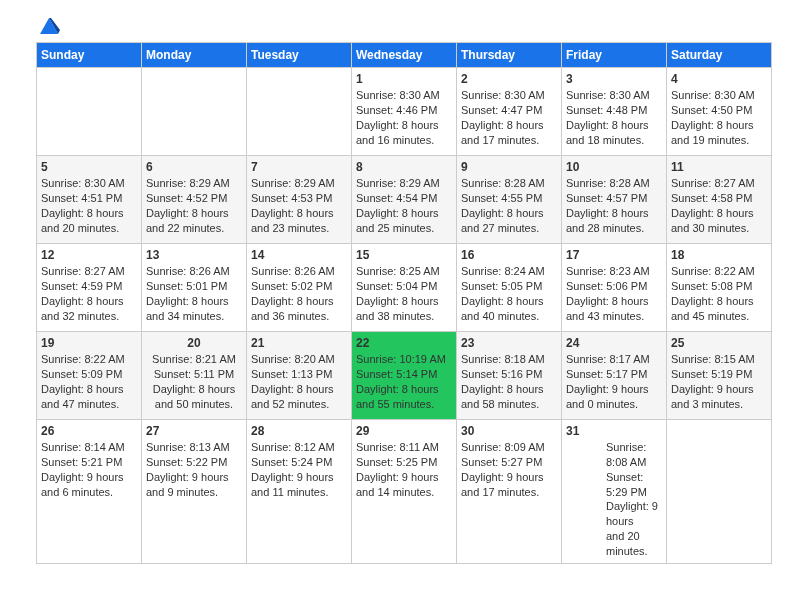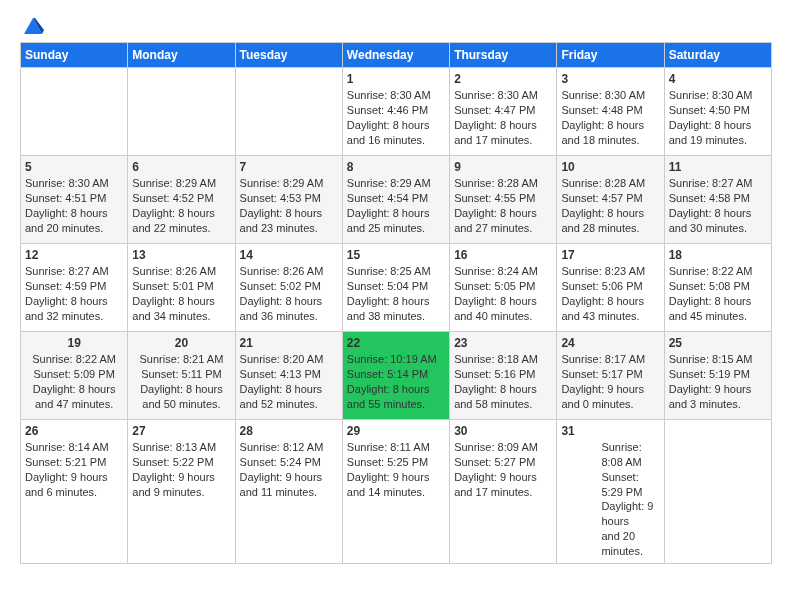--- a/index.html
+++ b/index.html
@@ -7,21 +7,21 @@
       font-family: Arial, sans-serif;
       background: #fff;
       width: 792px;
       height: 612px;
       overflow: hidden;
     }
     .page {
       width: 792px;
       height: 483px;
       background: #fff;
-      padding: 16px 20px 10px 20px;
+      padding: 16px 20px 10px 36px;
     }
     .header {
       display: flex;
       justify-content: space-between;
       align-items: flex-start;
       margin-bottom: 10px;
     }
     .title-block {
       text-align: right;
     }
@@ -249,38 +249,38 @@
           </td>
           <td>
             <span class="day-number">18</span>
             <div class="day-info" style="white-space: pre-line;">Sunrise: 8:22 AM
 Sunset: 5:08 PM
 Daylight: 8 hours
 and 45 minutes.</div>
           </td>
         </tr>
         <tr>
-          <td style="background: rgb(245, 245, 245); text-align: center;">
+          <td style="background: rgb(245, 245, 245);">
             <span class="day-number">19</span>
             <div class="day-info" style="white-space: pre-line;">Sunrise: 8:22 AM
 Sunset: 5:09 PM
 Daylight: 8 hours
 and 47 minutes.</div>
           </td>
           <td style="background: rgb(245, 245, 245); text-align: center;">
             <span class="day-number">20</span>
             <div class="day-info" style="white-space: pre-line;">Sunrise: 8:21 AM
 Sunset: 5:11 PM
 Daylight: 8 hours
 and 50 minutes.</div>
           </td>
           <td style="background: rgb(245, 245, 245);">
             <span class="day-number">21</span>
             <div class="day-info" style="white-space: pre-line;">Sunrise: 8:20 AM
-Sunset: 4:13 PM
+Sunset: 1:13 PM
 Daylight: 8 hours
 and 52 minutes.</div>
           </td>
           <td style="background: #22c55e;">
             <span class="day-number">22</span>
             <div class="day-info" style="white-space: pre-line;">Sunrise: 10:19 AM
 Sunset: 5:14 PM
 Daylight: 8 hours
 and 55 minutes.</div>
           </td>

